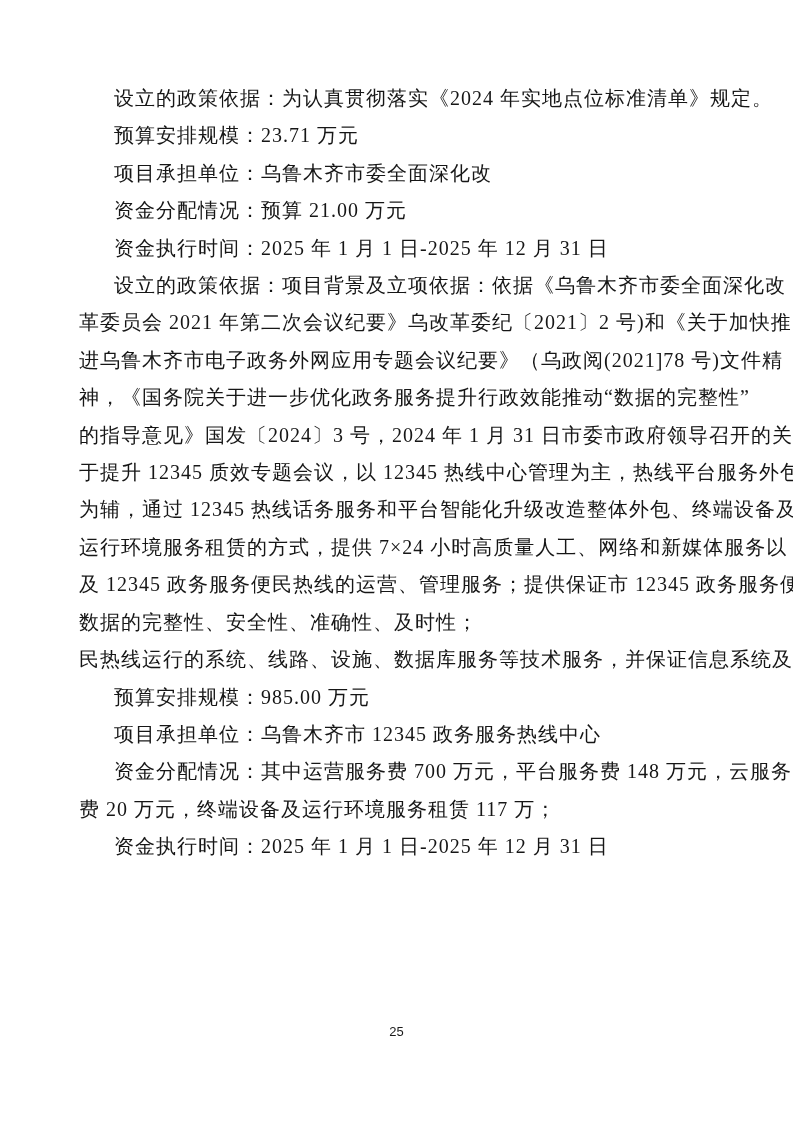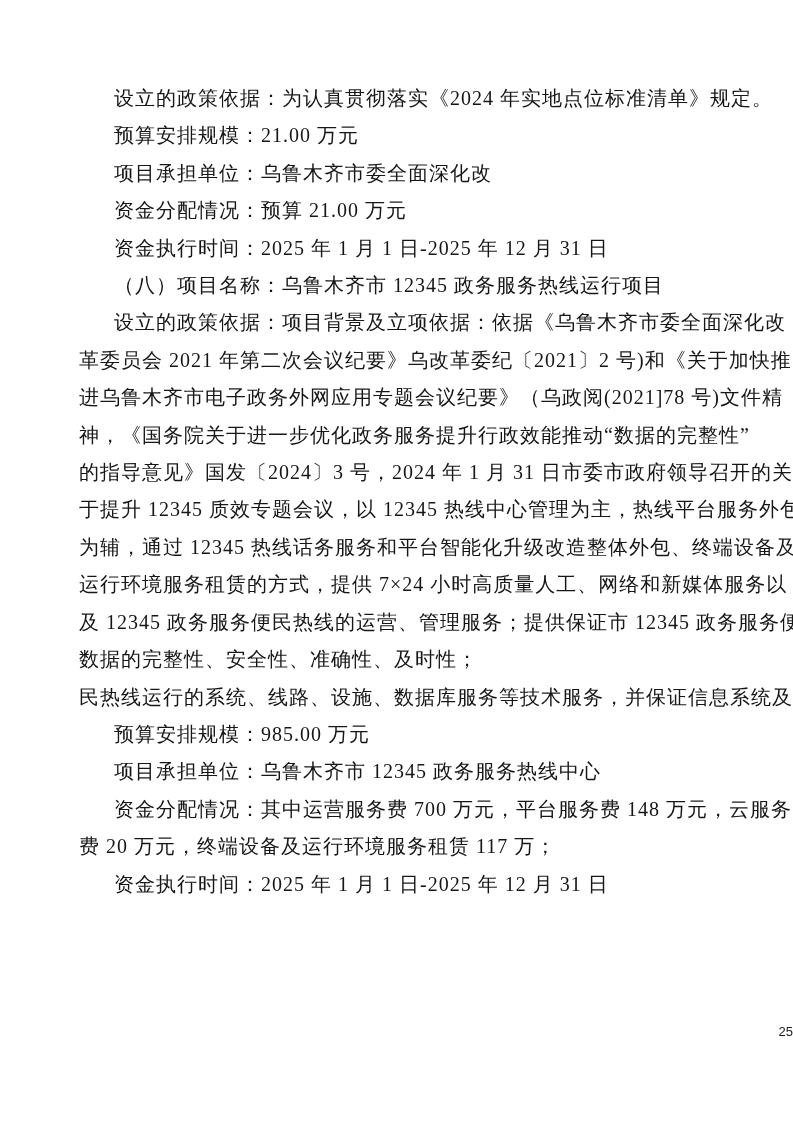--- a/index.html
+++ b/index.html
@@ -30,40 +30,39 @@
     overflow: visible;
   }
   .text-line.indent {
     padding-left: 35px;
   }
   .page-footer {
     position: absolute;
     left: 0;
     top: 1022px;
     width: 100%;
-    text-align: right;
+    text-align: center;
   }
   .page-number {
     display: inline-block;
     font-family: "Liberation Sans", "DejaVu Sans", sans-serif;
     font-size: 13px;
     color: #1a1a1a;
   }
 </style>
 </head>
 <body>
 
 <div class="page">
   <div class="body-text" id="body-text">
       <div class="text-line indent">设立的政策依据：为认真贯彻落实《2024 年实地点位标准清单》规定。</div>
-      <div class="text-line indent">预算安排规模：21.00 万元</div>
+      <div class="text-line indent">预算安排规模：23.71 万元</div>
       <div class="text-line indent">项目承担单位：乌鲁木齐市委全面深化改</div>
       <div class="text-line indent">资金分配情况：预算 21.00 万元</div>
       <div class="text-line indent">资金执行时间：2025 年 1 月 1 日-2025 年 12 月 31 日</div>
-      <div class="text-line indent">（八）项目名称：乌鲁木齐市 12345 政务服务热线运行项目</div>
       <div class="text-line indent">设立的政策依据：项目背景及立项依据：依据《乌鲁木齐市委全面深化改</div>
       <div class="text-line">革委员会 2021 年第二次会议纪要》乌改革委纪〔2021〕2 号)和《关于加快推</div>
       <div class="text-line">进乌鲁木齐市电子政务外网应用专题会议纪要》（乌政阅(2021]78 号)文件精</div>
       <div class="text-line">神，《国务院关于进一步优化政务服务提升行政效能推动“数据的完整性”</div>
       <div class="text-line">的指导意见》国发〔2024〕3 号，2024 年 1 月 31 日市委市政府领导召开的关</div>
       <div class="text-line">于提升 12345 质效专题会议，以 12345 热线中心管理为主，热线平台服务外包</div>
       <div class="text-line">为辅，通过 12345 热线话务服务和平台智能化升级改造整体外包、终端设备及</div>
       <div class="text-line">运行环境服务租赁的方式，提供 7×24 小时高质量人工、网络和新媒体服务以</div>
       <div class="text-line">及 12345 政务服务便民热线的运营、管理服务；提供保证市 12345 政务服务便</div>
       <div class="text-line">数据的完整性、安全性、准确性、及时性；</div>

